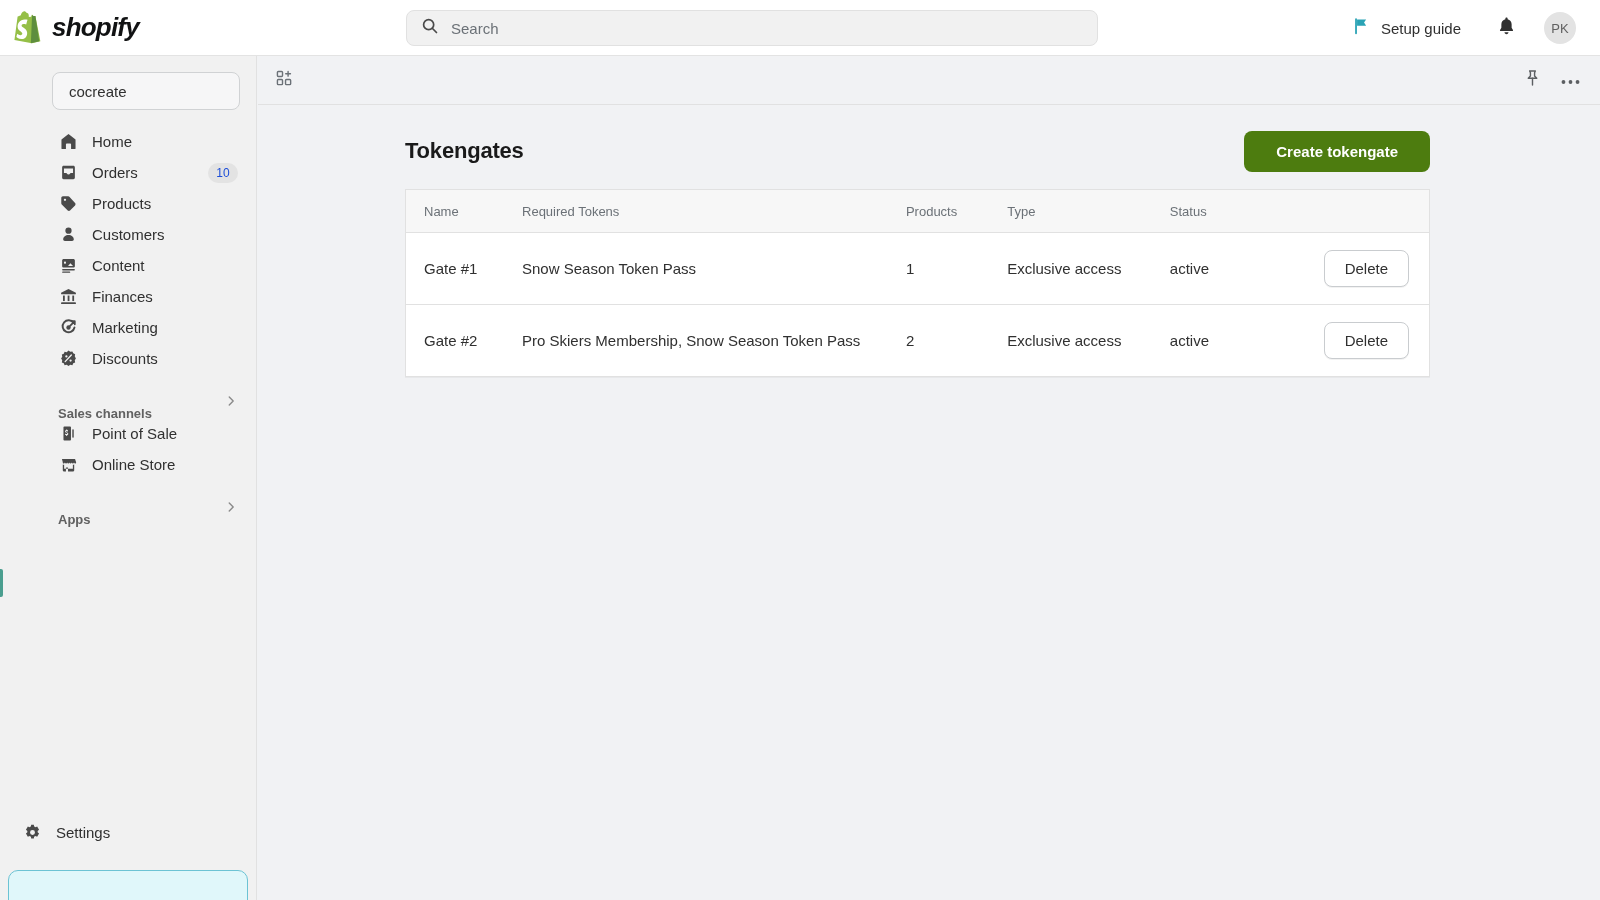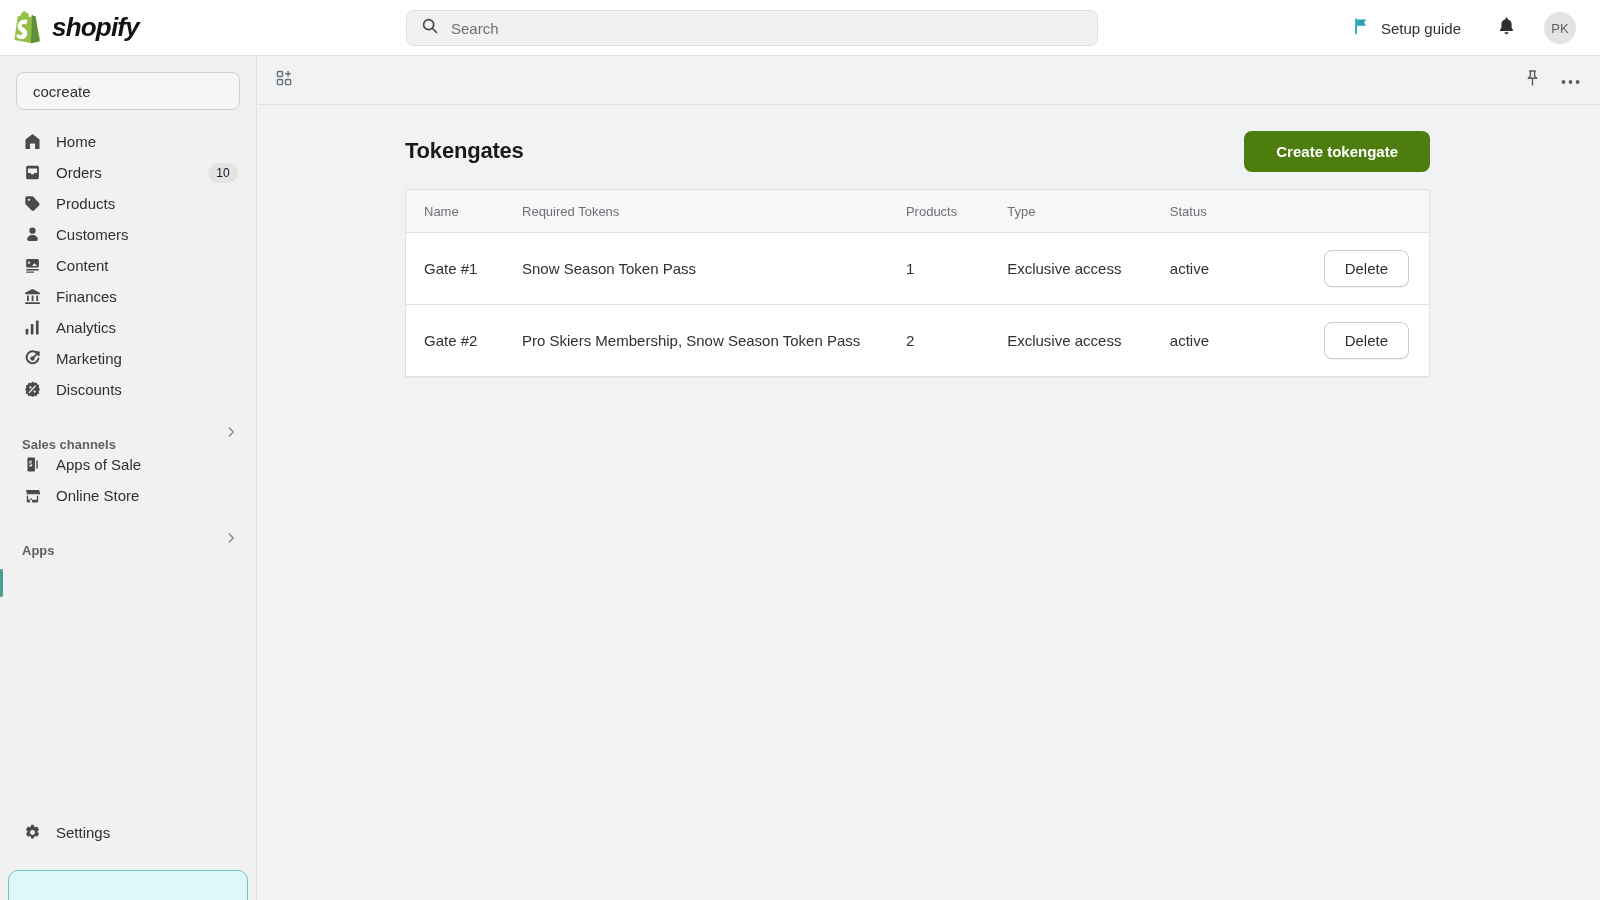--- a/index.html
+++ b/index.html
@@ -57,20 +57,21 @@
     display: flex; align-items: center; justify-content: center;
     cursor: pointer; margin-right: 6px;
   }
 
   
   .sidebar {
     position: absolute; left: 0; top: 56px;
     width: 257px; height: 844px;
     background: #f1f1f1;
     border-right: 1px solid #e1e1e1;
+    padding-left: 36px;
   }
   .store-chip {
     margin: 16px 16px 0 16px;
     height: 38px;
     background: #f6f6f7;
     border: 1px solid #d0d2d4;
     border-radius: 8px;
     display: flex; align-items: center;
     padding-left: 16px;
     cursor: pointer;
@@ -90,21 +91,21 @@
   }
   .nav-icon svg { display: block; }
   .nav-label {
     font-size: 15px; color: #303030;
     margin-left: 14px; white-space: nowrap;
   }
   .nav-badge {
     position: absolute; right: 10px;
     min-width: 30px; height: 20px; padding: 0 8px;
     background: #e3e3e3; border-radius: 10px;
-    font-size: 12px; color: #0f172a;
+    font-size: 12px; color: #1d4ed8;
     display: flex; align-items: center; justify-content: center;
   }
   .section-head {
     height: 30px; margin: 0 8px;
     display: flex; align-items: center;
     padding: 0 10px 0 14px;
     border-radius: 8px; cursor: pointer;
   }
   .section-title {
     font-size: 13px; font-weight: 600; color: #616161;
@@ -316,30 +317,20 @@
           <path d="M10 2 2.2 6.1v1.6h15.6V6.1L10 2z"></path>
           <rect x="4.2" y="9" width="1.9" height="5.8"></rect>
           <rect x="9.1" y="9" width="1.9" height="5.8"></rect>
           <rect x="14" y="9" width="1.9" height="5.8"></rect>
           <rect x="2.2" y="16.1" width="15.6" height="1.9" rx=".5"></rect>
         </svg>
       </span>
       <span class="nav-label">Finances</span>
     </div>
 
-    <div class="nav-item">
-      <span class="nav-icon">
-        <svg width="19" height="19" viewBox="0 0 20 20" fill="#4a4a4a">
-          <rect x="2.8" y="11.2" width="2.8" height="6.2" rx=".9"></rect>
-          <rect x="8.2" y="6.4" width="2.8" height="11" rx=".9"></rect>
-          <rect x="13.6" y="2.6" width="2.8" height="14.8" rx=".9"></rect>
-        </svg>
-      </span>
-      <span class="nav-label">Analytics</span>
-    </div>
 
     <div class="nav-item">
       <span class="nav-icon">
         <svg width="19" height="19" viewBox="0 0 20 20" fill="none">
           <path d="M15.3 5.1A6.3 6.3 0 1 0 16.3 10" stroke="#4a4a4a" stroke-width="2" stroke-linecap="round"></path>
           <circle cx="10" cy="10" r="2.3" fill="#4a4a4a"></circle>
           <path d="M11.6 8.4 16.4 3.6M13.2 3.3h3.4v3.4" stroke="#4a4a4a" stroke-width="1.9" stroke-linecap="round" stroke-linejoin="round"></path>
         </svg>
       </span>
       <span class="nav-label">Marketing</span>
@@ -368,21 +359,21 @@
       </span>
     </div>
 
     <div class="nav-item">
       <span class="nav-icon">
         <svg width="19" height="19" viewBox="0 0 20 20" fill="#4a4a4a">
           <path d="M5.6 2.6h6.1c.5 0 .9.4.9.9v13c0 .5-.4.9-.9.9H5.6c-.5 0-.9-.4-.9-.9v-13c0-.5.4-.9.9-.9zm2 3.1v.5c-.7.2-1.2.8-1.2 1.6 0 1.6 2.4 1.3 2.4 2.2 0 .3-.3.5-.7.5-.5 0-1-.3-1.3-.6l-.5 1.4c.3.3.8.5 1.3.6v.6h.9v-.6c.8-.2 1.3-.8 1.3-1.6 0-1.7-2.4-1.4-2.4-2.2 0-.3.2-.4.6-.4.4 0 .8.2 1.1.4l.5-1.3c-.3-.2-.6-.3-1-.4v-.7h-1z"></path>
           <rect x="14" y="5.5" width="1.5" height="9" rx=".7"></rect>
         </svg>
       </span>
-      <span class="nav-label">Apps of Sale</span>
+      <span class="nav-label">Point of Sale</span>
     </div>
 
     <div class="nav-item">
       <span class="nav-icon">
         <svg width="19" height="19" viewBox="0 0 20 20" fill="#4a4a4a">
           <path d="M3.1 4.1h13.8l1.1 3.4c.2.7-.3 1.4-1 1.4-.6 0-1.1-.4-1.2-1-.1.6-.6 1-1.2 1s-1.1-.4-1.2-1c-.1.6-.6 1-1.2 1s-1.1-.4-1.2-1c-.1.6-.6 1-1.2 1s-1.1-.4-1.2-1c-.1.6-.6 1-1.2 1s-1.1-.4-1.2-1c-.1.6-.6 1-1.2 1-.7 0-1.2-.7-1-1.4L3.1 4.1z"></path>
           <path d="M4 9.9v6.5c0 .5.4.9.9.9h2.4v-4.1h2.2v4.1h5.6c.5 0 .9-.4.9-.9V9.9c-.4.3-.9.4-1.4.3v4.4H5.4V10.2c-.5.1-1 0-1.4-.3z"></path>
         </svg>
       </span>
       <span class="nav-label">Online Store</span>

